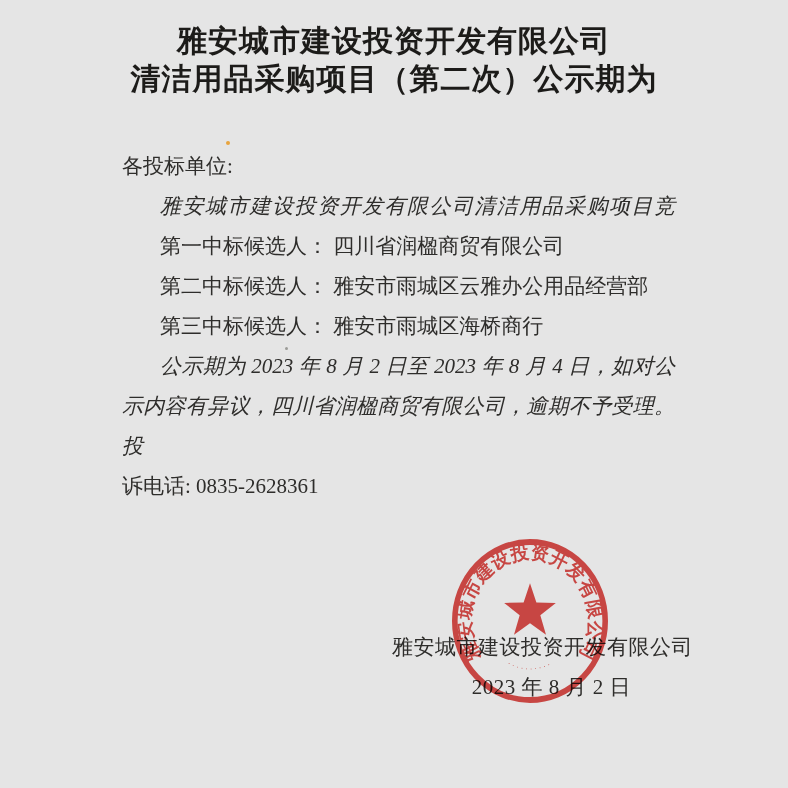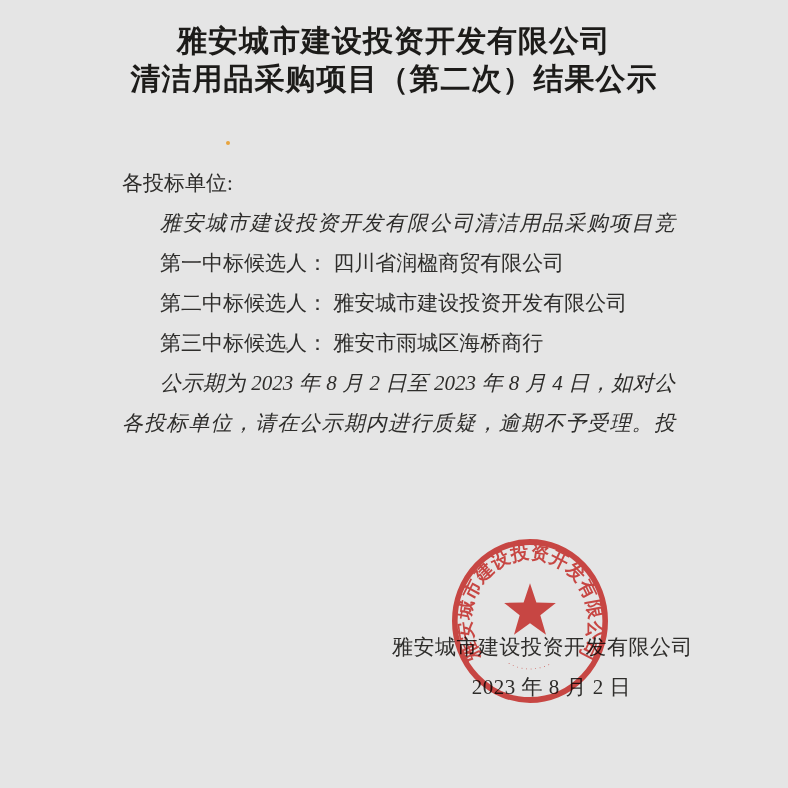--- a/index.html
+++ b/index.html
@@ -14,21 +14,21 @@
   
   .doc-title{
     position:absolute;top:22px;left:0;width:788px;
     text-align:center;
     font-size:30px;line-height:38px;font-weight:700;
     color:#1c1b19;letter-spacing:1px;
   }
   .doc-title .t-line{white-space:nowrap;}
   
   .doc-body{
-    position:absolute;left:122px;top:163px;width:553px;
+    position:absolute;left:122px;top:146px;width:553px;
     font-size:21px;line-height:40px;color:#2e2d2b;
   }
   .bline{white-space:nowrap;}
   .bline.just{
     white-space:normal;
     text-align:justify;
     text-align-last:justify;
     font-style:italic;
   }
   .bline.indent{padding-left:38px;}
@@ -57,31 +57,32 @@
   .speck-1{left:226px;top:141px;width:4px;height:4px;background:#e8a43e;}
   .speck-2{left:285px;top:347px;width:3px;height:3px;background:#9b9b97;}
 </style>
 </head>
 <body>
 
 <div class="page">
 
   <div class="doc-title">
     <div class="t-line">雅安城市建设投资开发有限公司</div>
-    <div class="t-line">清洁用品采购项目（第二次）结果公示</div>
+    <div class="t-line">清洁用品采购项目（第二次）公示期为</div>
   </div>
 
   <div class="doc-body">
     <div class="bline">各投标单位:</div>
     <div class="bline indent just">雅安城市建设投资开发有限公司清洁用品采购项目竞</div>
     <div class="bline indent">第一中标候选人： 四川省润楹商贸有限公司</div>
-    <div class="bline indent">第二中标候选人： 雅安城市建设投资开发有限公司</div>
+    <div class="bline indent">第二中标候选人： 雅安市雨城区云雅办公用品经营部</div>
     <div class="bline indent">第三中标候选人： 雅安市雨城区海桥商行</div>
     <div class="bline indent just">公示期为 2023 年 8 月 2 日至 2023 年 8 月 4 日，如对公</div>
-    <div class="bline just">各投标单位，请在公示期内进行质疑，逾期不予受理。投</div>
+    <div class="bline just">示内容有异议，四川省润楹商贸有限公司，逾期不予受理。投</div>
+    <div class="bline">诉电话: 0835-2628361</div>
   </div>
 
   <div class="sig-company">雅安城市建设投资开发有限公司</div>
   <div class="sig-date">2023 年 8 月 2 日</div>
 
   <div class="stamp">
     <svg viewBox="0 0 200 200" preserveAspectRatio="none">
       <circle cx="100" cy="100" r="94" fill="none" stroke-width="7" stroke="#dc3f3a"></circle>
       <polygon points="100,55 108,78 132.3,78.5 112.9,93.2 120,116.5 100,102.6 80,116.5 87.1,93.2 67.7,78.5 92,78" fill="#dc3f3a"></polygon>
       <path id="sealArc" d="M 39.4,142.5 A 74,74 0 1 1 160.6,142.5" fill="none"></path>

